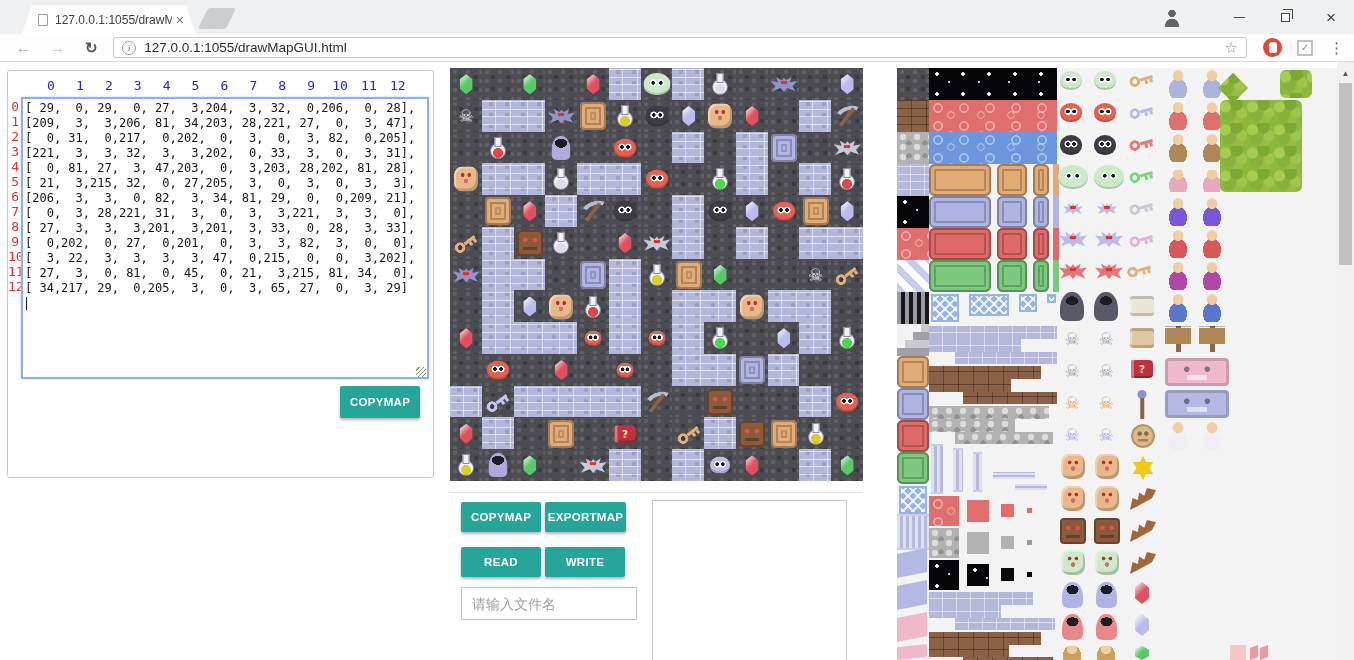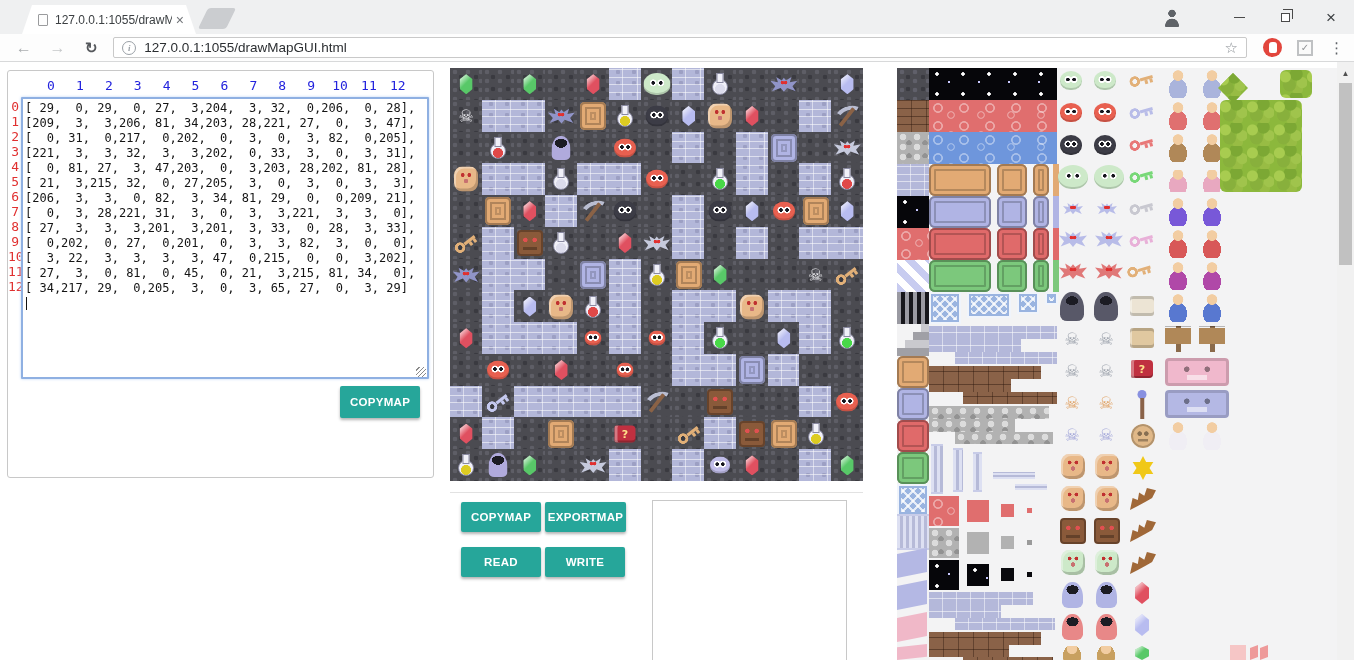--- a/index.html
+++ b/index.html
@@ -607,20 +607,21 @@
         <div class="cell f-dark" style="left: 381.231px; top: 381.231px; width: 32.3692px; height: 32.3692px;">
           <span class="sp sp-gem" style="--c: #58c868;"></span>
         </div>
       </div>
 
     <div class="divider"></div>
     <button class="btn clearmap">COPYMAP</button>
     <button class="btn exportmap">EXPORTMAP</button>
     <button class="btn read">READ</button>
     <button class="btn write">WRITE</button>
+    <input class="fileinput" type="text" placeholder="请输入文件名" style="">
     <div class="outbox"></div>
 
     <div class="tileset">
         <div class="blk t-dark" style="left: 0px; top: 0px; width: 32px; height: 32px;"></div>
         <div class="blk t-brick" style="left: 0px; top: 32px; width: 32px; height: 32px; --c: #8a6248;"></div>
         <div class="blk t-stone" style="left: 0px; top: 64px; width: 32px; height: 32px; --c: #b2b2b2;"></div>
         <div class="blk t-cobble" style="left: 0px; top: 96px; width: 32px; height: 32px; --c: #b4b8da;"></div>
         <div class="blk t-stars" style="left: 0px; top: 128px; width: 32px; height: 32px;"></div>
         <div class="blk t-cave" style="left: 0px; top: 160px; width: 32px; height: 32px; --c: #e06e6e;"></div>
         <div class="blk t-stripe" style="left: 0px; top: 192px; width: 32px; height: 32px;"></div>

